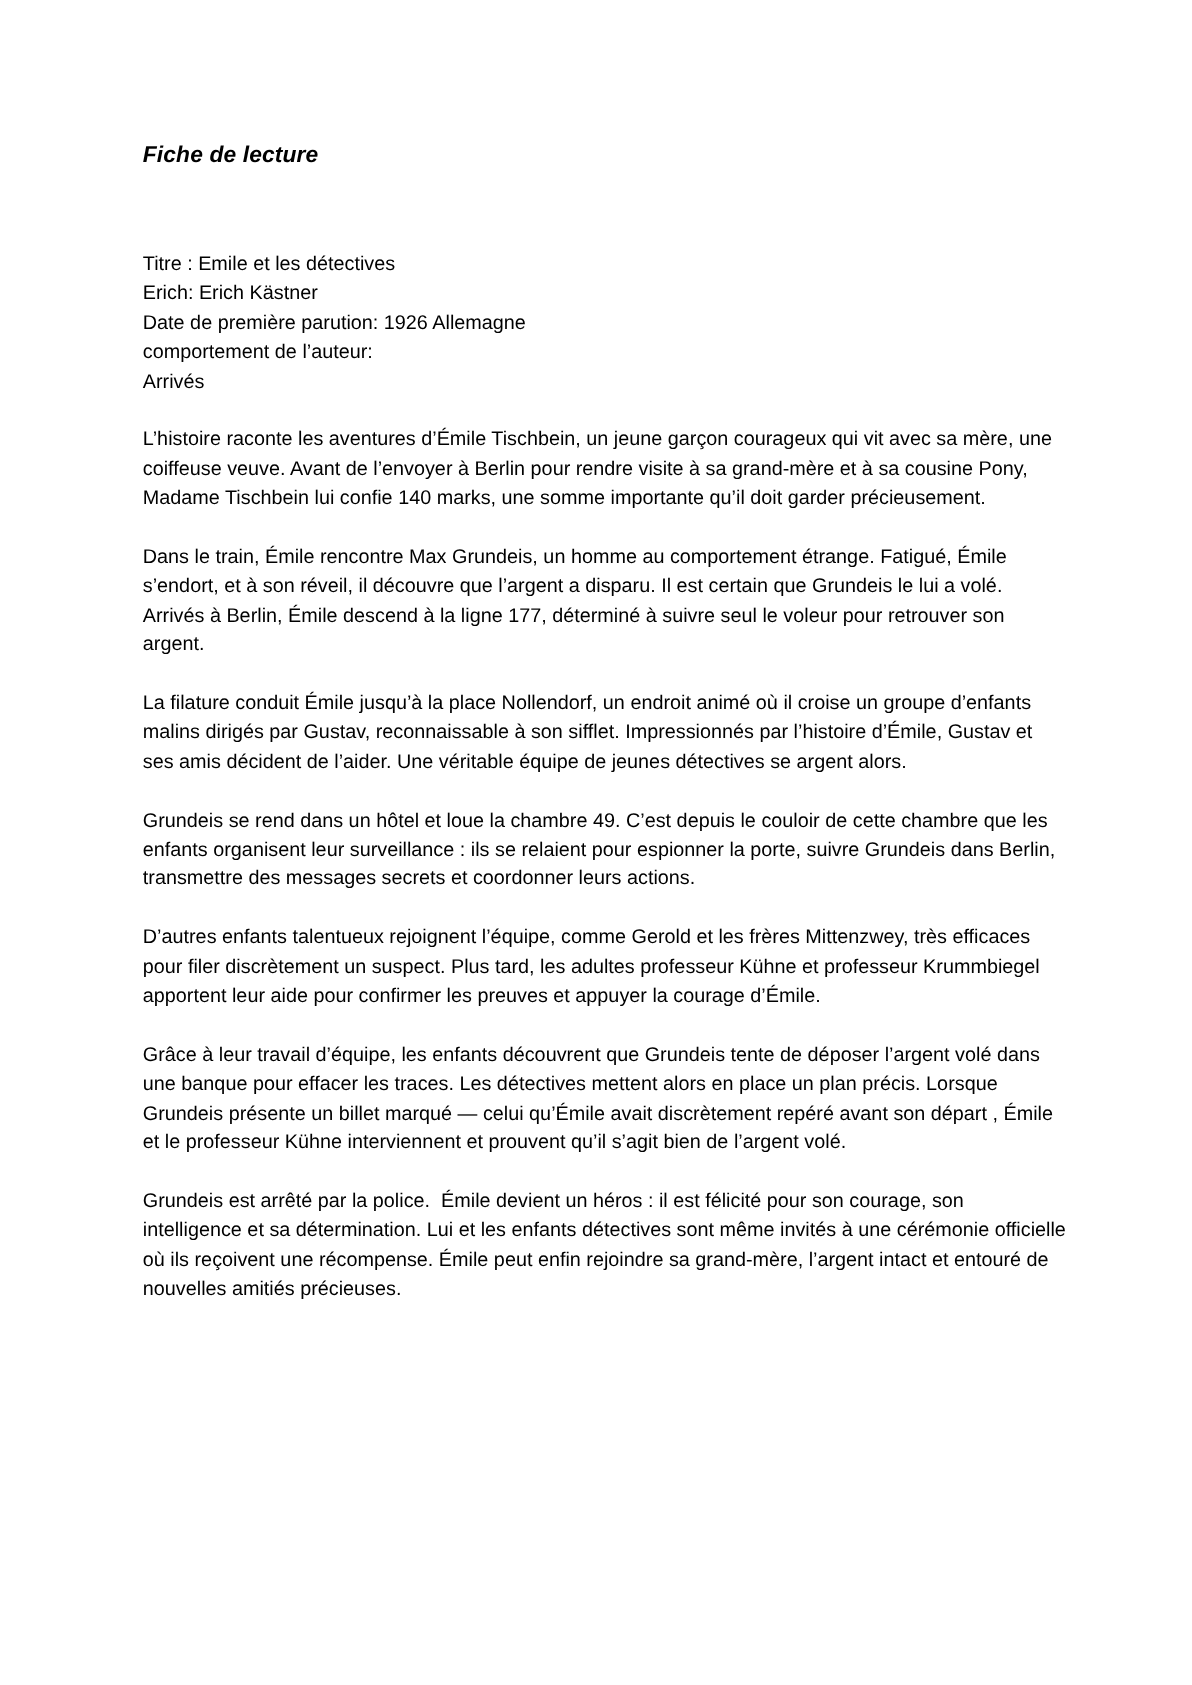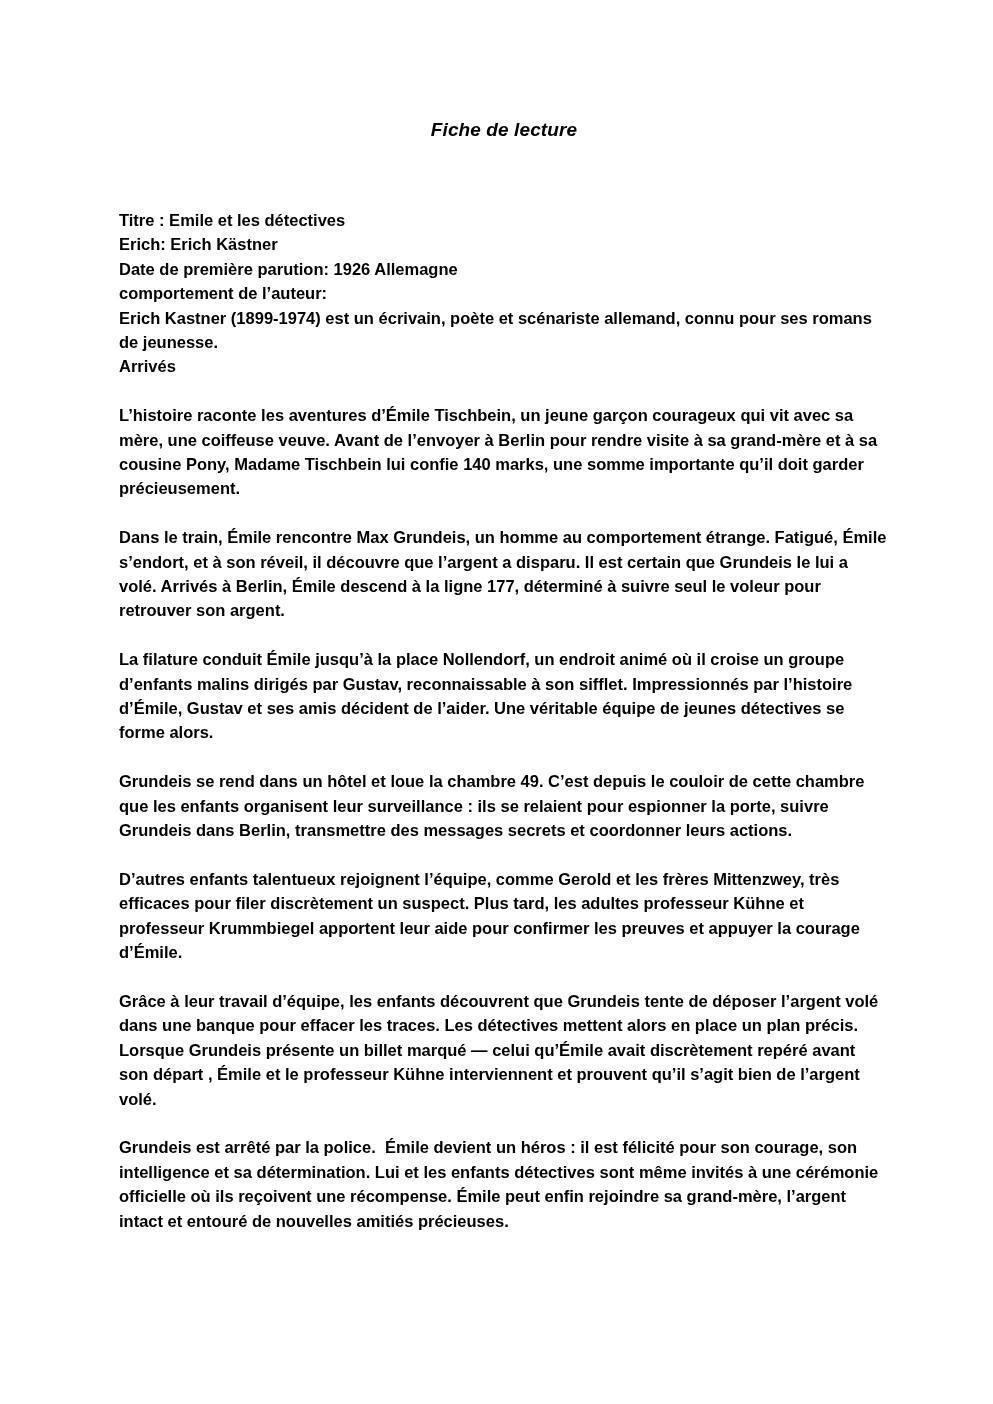--- a/index.html
+++ b/index.html
@@ -29,37 +29,36 @@
     width: 770px;
   }
   .doc-title {
     font-size: 19px;
     font-weight: bold;
     font-style: italic;
     line-height: 24px;
     letter-spacing: 0.1px;
     margin: 0;
     white-space: pre-wrap;
-    text-align: center;
   }
   .meta-block {
     margin: 0;
     padding: 0;
     margin-top: 66px;
   }
   .meta-line {
     font-size: 16.5px;
-    font-weight: bold;
+    font-weight: normal;
     line-height: 24.4px;
     margin: 0;
     white-space: pre-wrap;
   }
   .para {
     font-size: 16.5px;
-    font-weight: bold;
+    font-weight: normal;
     line-height: 24.4px;
     margin: 0;
     margin-top: 24.4px;
     white-space: pre-wrap;
     text-align: left;
   }
   .para.first-para {
     margin-top: 24.4px;
   }
 </style>
@@ -69,28 +68,27 @@
 <div class="page">
   <div class="content">
 
     <h1 class="doc-title">Fiche de lecture</h1>
 
     <div class="meta-block">
       <p class="meta-line">Titre : Emile et les détectives</p>
       <p class="meta-line">Erich: Erich Kästner</p>
       <p class="meta-line">Date de première parution: 1926 Allemagne</p>
       <p class="meta-line">comportement de l’auteur:</p>
-      <p class="meta-line">Erich Kastner (1899-1974) est un écrivain, poète et scénariste allemand, connu pour ses romans de jeunesse.</p>
       <p class="meta-line">Arrivés</p>
     </div>
 
     <div class="summary-block">
       <p class="para first-para">L’histoire raconte les aventures d’Émile Tischbein, un jeune garçon courageux qui vit avec sa mère, une coiffeuse veuve. Avant de l’envoyer à Berlin pour rendre visite à sa grand-mère et à sa cousine Pony, Madame Tischbein lui confie 140 marks, une somme importante qu’il doit garder précieusement.</p>
       <p class="para">Dans le train, Émile rencontre Max Grundeis, un homme au comportement étrange. Fatigué, Émile s’endort, et à son réveil, il découvre que l’argent a disparu. Il est certain que Grundeis le lui a volé. Arrivés à Berlin, Émile descend à la ligne 177, déterminé à suivre seul le voleur pour retrouver son argent.</p>
-      <p class="para">La filature conduit Émile jusqu’à la place Nollendorf, un endroit animé où il croise un groupe d’enfants malins dirigés par Gustav, reconnaissable à son sifflet. Impressionnés par l’histoire d’Émile, Gustav et ses amis décident de l’aider. Une véritable équipe de jeunes détectives se forme alors.</p>
+      <p class="para">La filature conduit Émile jusqu’à la place Nollendorf, un endroit animé où il croise un groupe d’enfants malins dirigés par Gustav, reconnaissable à son sifflet. Impressionnés par l’histoire d’Émile, Gustav et ses amis décident de l’aider. Une véritable équipe de jeunes détectives se argent alors.</p>
       <p class="para">Grundeis se rend dans un hôtel et loue la chambre 49. C’est depuis le couloir de cette chambre que les enfants organisent leur surveillance : ils se relaient pour espionner la porte, suivre Grundeis dans Berlin, transmettre des messages secrets et coordonner leurs actions.</p>
       <p class="para">D’autres enfants talentueux rejoignent l’équipe, comme Gerold et les frères Mittenzwey, très efficaces pour filer discrètement un suspect. Plus tard, les adultes professeur Kühne et professeur Krummbiegel apportent leur aide pour confirmer les preuves et appuyer la courage d’Émile.</p>
       <p class="para">Grâce à leur travail d’équipe, les enfants découvrent que Grundeis tente de déposer l’argent volé dans une banque pour effacer les traces. Les détectives mettent alors en place un plan précis. Lorsque Grundeis présente un billet marqué — celui qu’Émile avait discrètement repéré avant son départ , Émile et le professeur Kühne interviennent et prouvent qu’il s’agit bien de l’argent volé.</p>
       <p class="para">Grundeis est arrêté par la police.  Émile devient un héros : il est félicité pour son courage, son intelligence et sa détermination. Lui et les enfants détectives sont même invités à une cérémonie officielle où ils reçoivent une récompense. Émile peut enfin rejoindre sa grand-mère, l’argent intact et entouré de nouvelles amitiés précieuses.</p>
     </div>
 
   </div>
 </div>
 
 </body></html>

